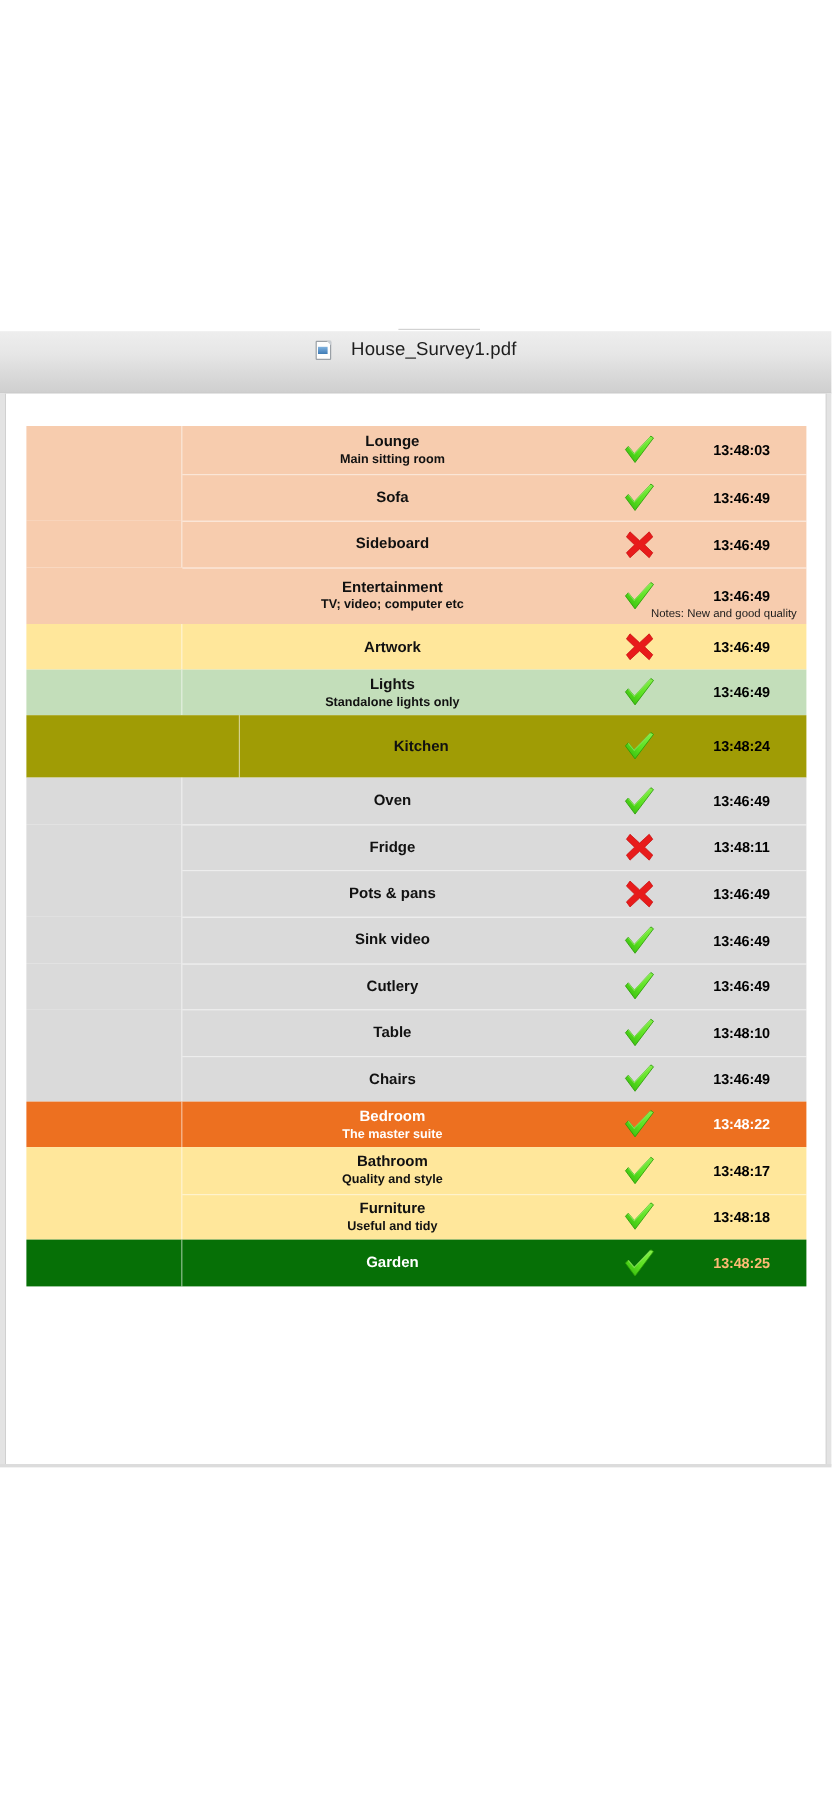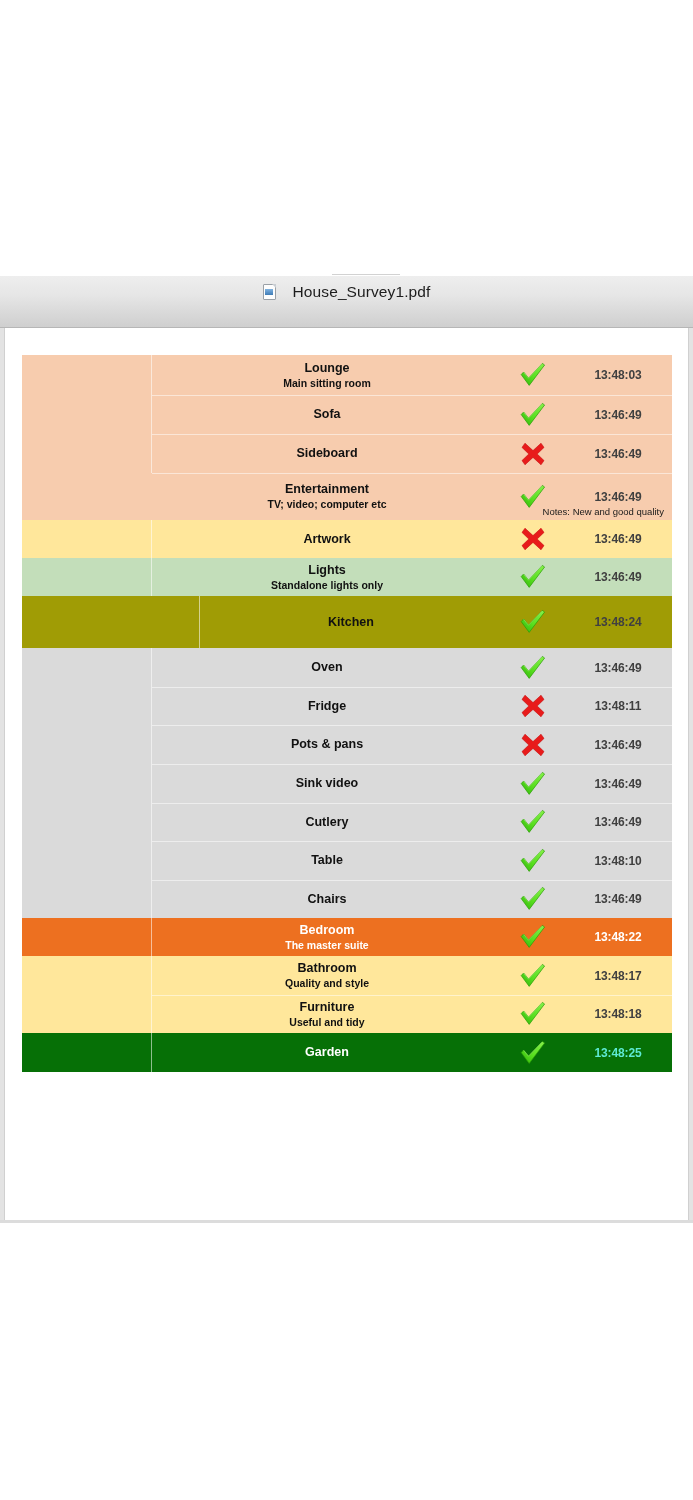--- a/index.html
+++ b/index.html
@@ -188,25 +188,25 @@
     color: #111111;
     line-height: 1.2;
     margin-top: 1px;
   }
   .row-light .label-title,
   .row-light .label-sub { color: #ffffff; }
 
   .time-text {
     font-size: 12px;
     font-weight: bold;
-    color: #404040;
+    color: #000000;
     letter-spacing: -0.1px;
   }
   .row-light .time-text { color: #ffffff; }
-  .row-darktime .time-text { color: #5eead4; }
+  .row-darktime .time-text { color: #fdba74; }
 
   .notes-line {
     position: absolute;
     right: 8px; bottom: 3px;
     font-size: 9.5px;
     color: #1a1a1a;
     white-space: nowrap;
   }
 
   

